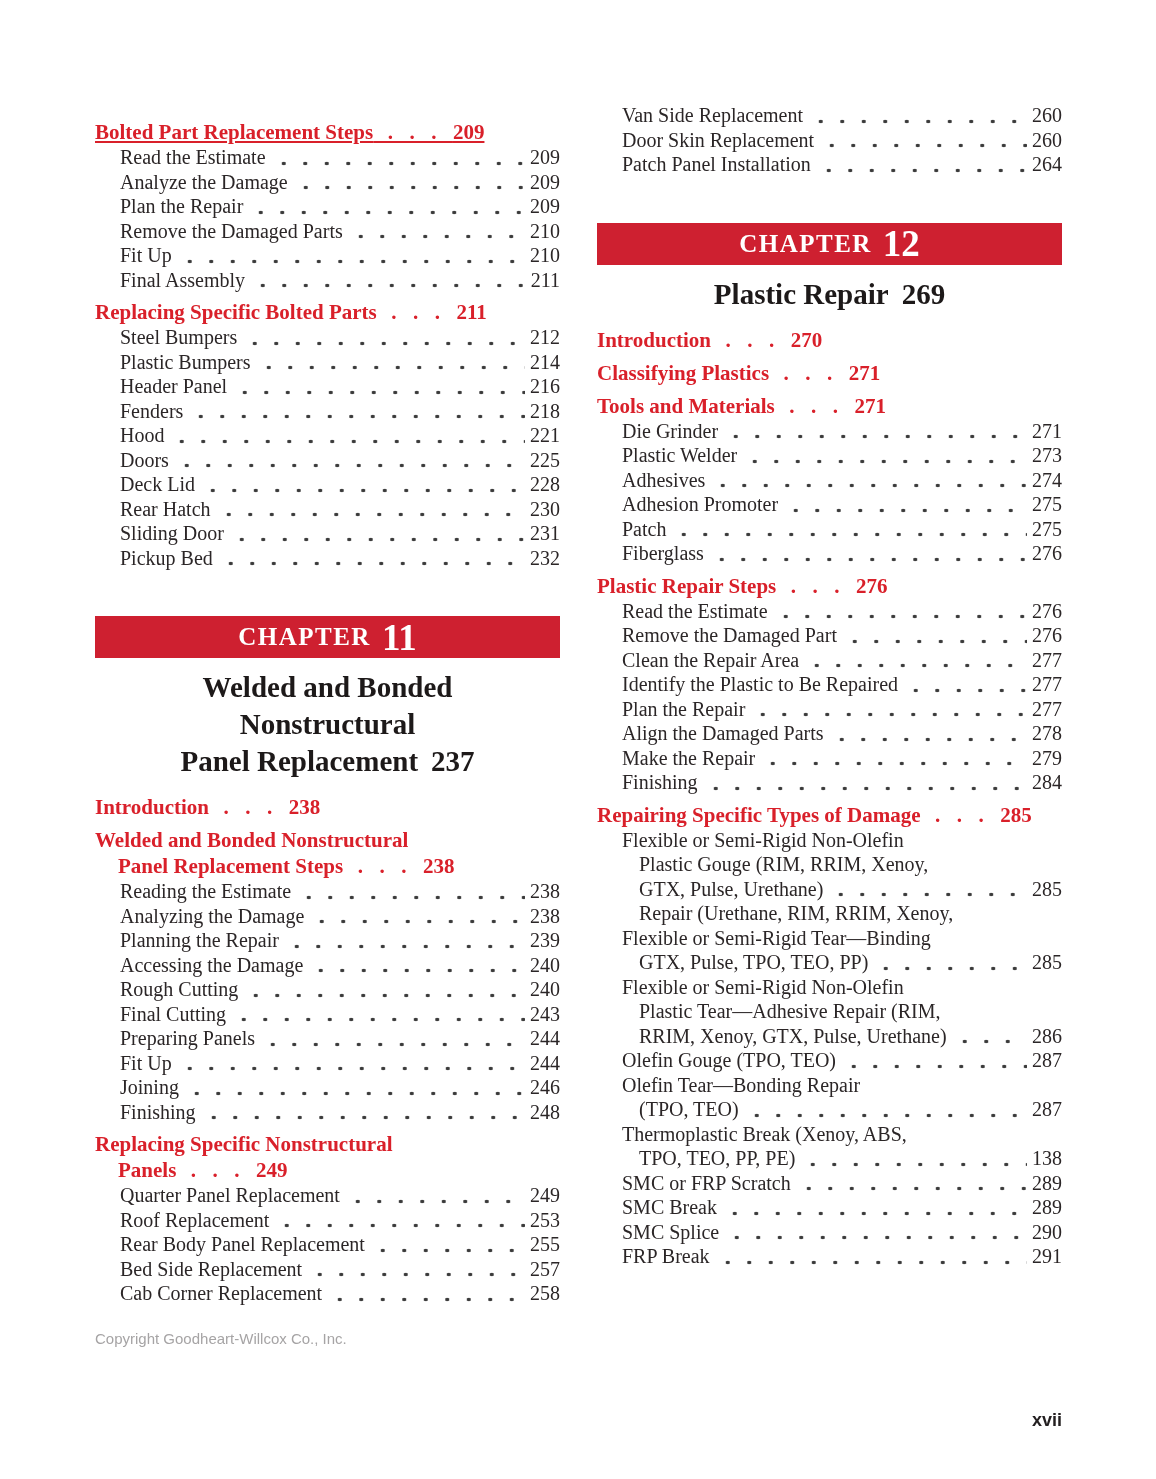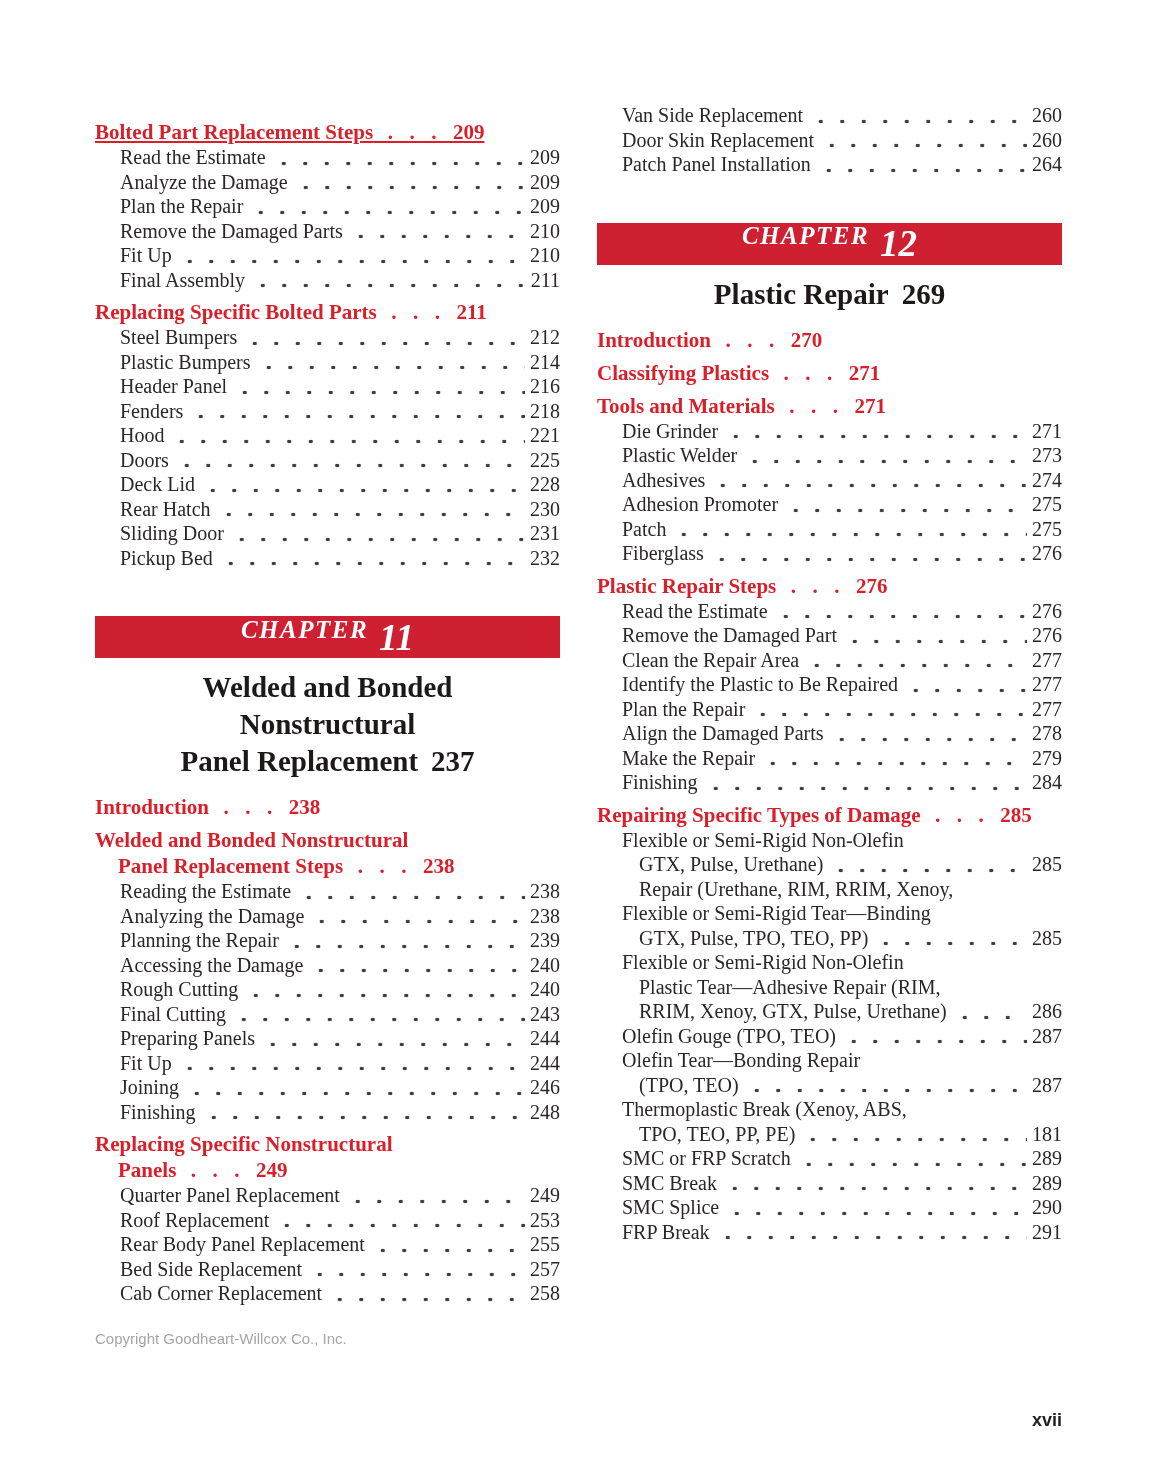--- a/index.html
+++ b/index.html
@@ -67,21 +67,21 @@
   
   .chapter-block { margin-top: 46px; margin-bottom: 14px; }
   .chapter-banner {
     height: 42px;
     background: var(--banner-red);
     color: #ffffff;
     display: flex;
     align-items: center;
     justify-content: center;
   }
-  .banner-inner { display: flex; align-items: flex-start; gap: 11px; font-style: italic; }
+  .banner-inner { display: flex; align-items: center; gap: 11px; }
   .banner-word {
     font-size: 25px;
     font-weight: bold;
     letter-spacing: 1.5px;
   }
   .chapter-number { font-size: 37px; font-weight: bold; }
   .chapter-title {
     text-align: center;
     font-weight: bold;
     font-size: 29px;
@@ -505,20 +505,23 @@
         </div>
       </div>
       <div class="toc-heading">
         <div class="heading-line"><span>Repairing Specific Types of Damage</span><span class="hdots"></span><span class="hpage">285</span></div>
       </div>
       <div class="toc-entry">
         <div class="entry-line">
           <span class="entry-label">Flexible or Semi-Rigid Non-Olefin</span>
         </div>
         <div class="entry-line cont">
+          <span class="entry-label">Plastic Gouge (RIM, RRIM, Xenoy,</span>
+        </div>
+        <div class="entry-line cont">
           <span class="entry-label">GTX, Pulse, Urethane)</span>
           <span class="dots"></span>
           <span class="page-num">285</span>
         </div>
       </div>
       <div class="toc-entry">
         <div class="entry-line cont">
           <span class="entry-label">Repair (Urethane, RIM, RRIM, Xenoy,</span>
         </div>
         <div class="entry-line">
@@ -560,21 +563,21 @@
           <span class="page-num">287</span>
         </div>
       </div>
       <div class="toc-entry">
         <div class="entry-line">
           <span class="entry-label">Thermoplastic Break (Xenoy, ABS,</span>
         </div>
         <div class="entry-line cont">
           <span class="entry-label">TPO, TEO, PP, PE)</span>
           <span class="dots"></span>
-          <span class="page-num">181</span>
+          <span class="page-num">138</span>
         </div>
       </div>
       <div class="toc-entry">
         <div class="entry-line">
           <span class="entry-label">SMC or FRP Scratch</span>
           <span class="dots"></span>
           <span class="page-num">289</span>
         </div>
       </div>
       <div class="toc-entry">

